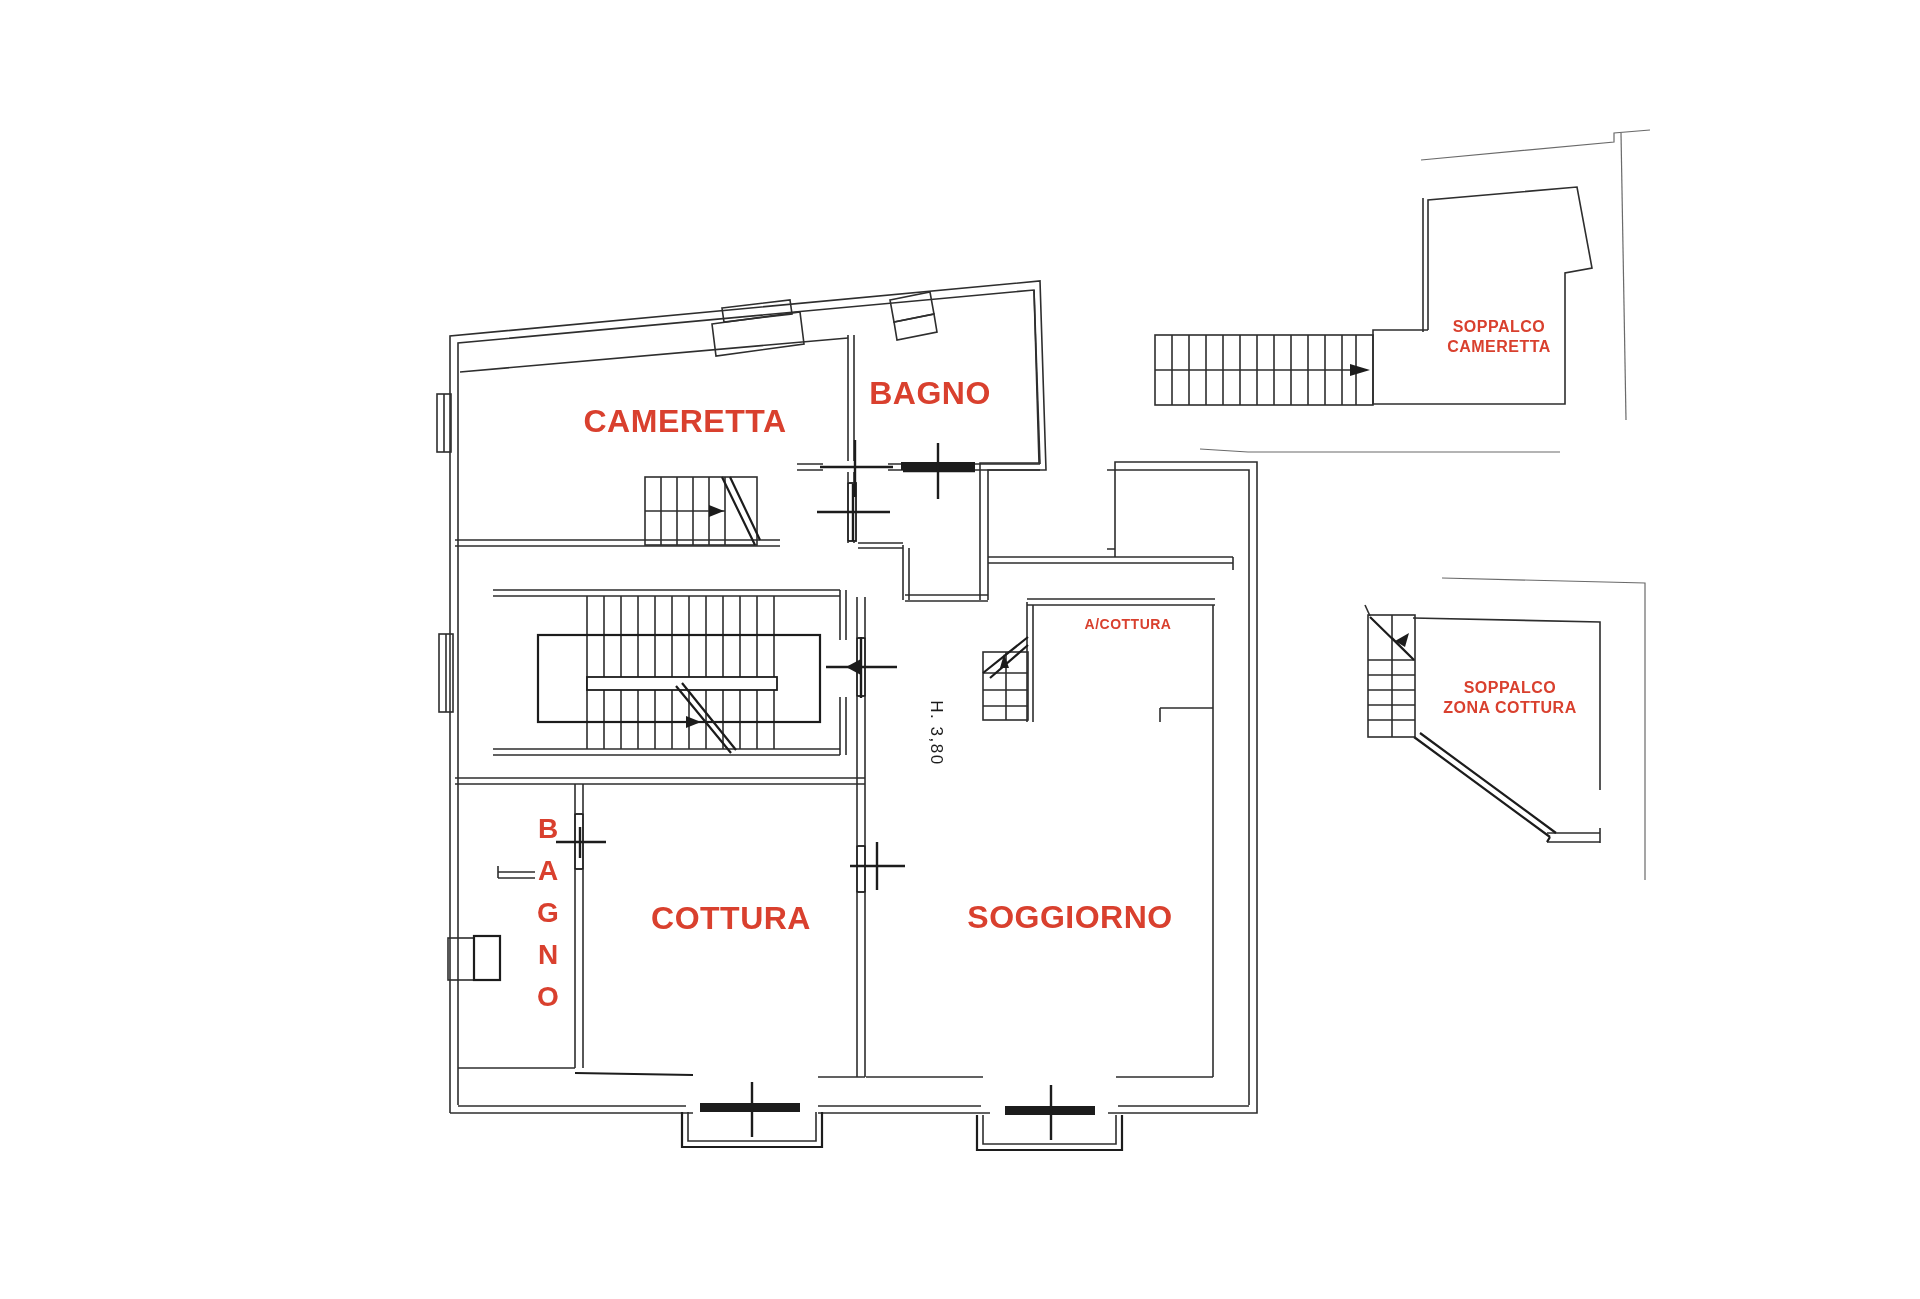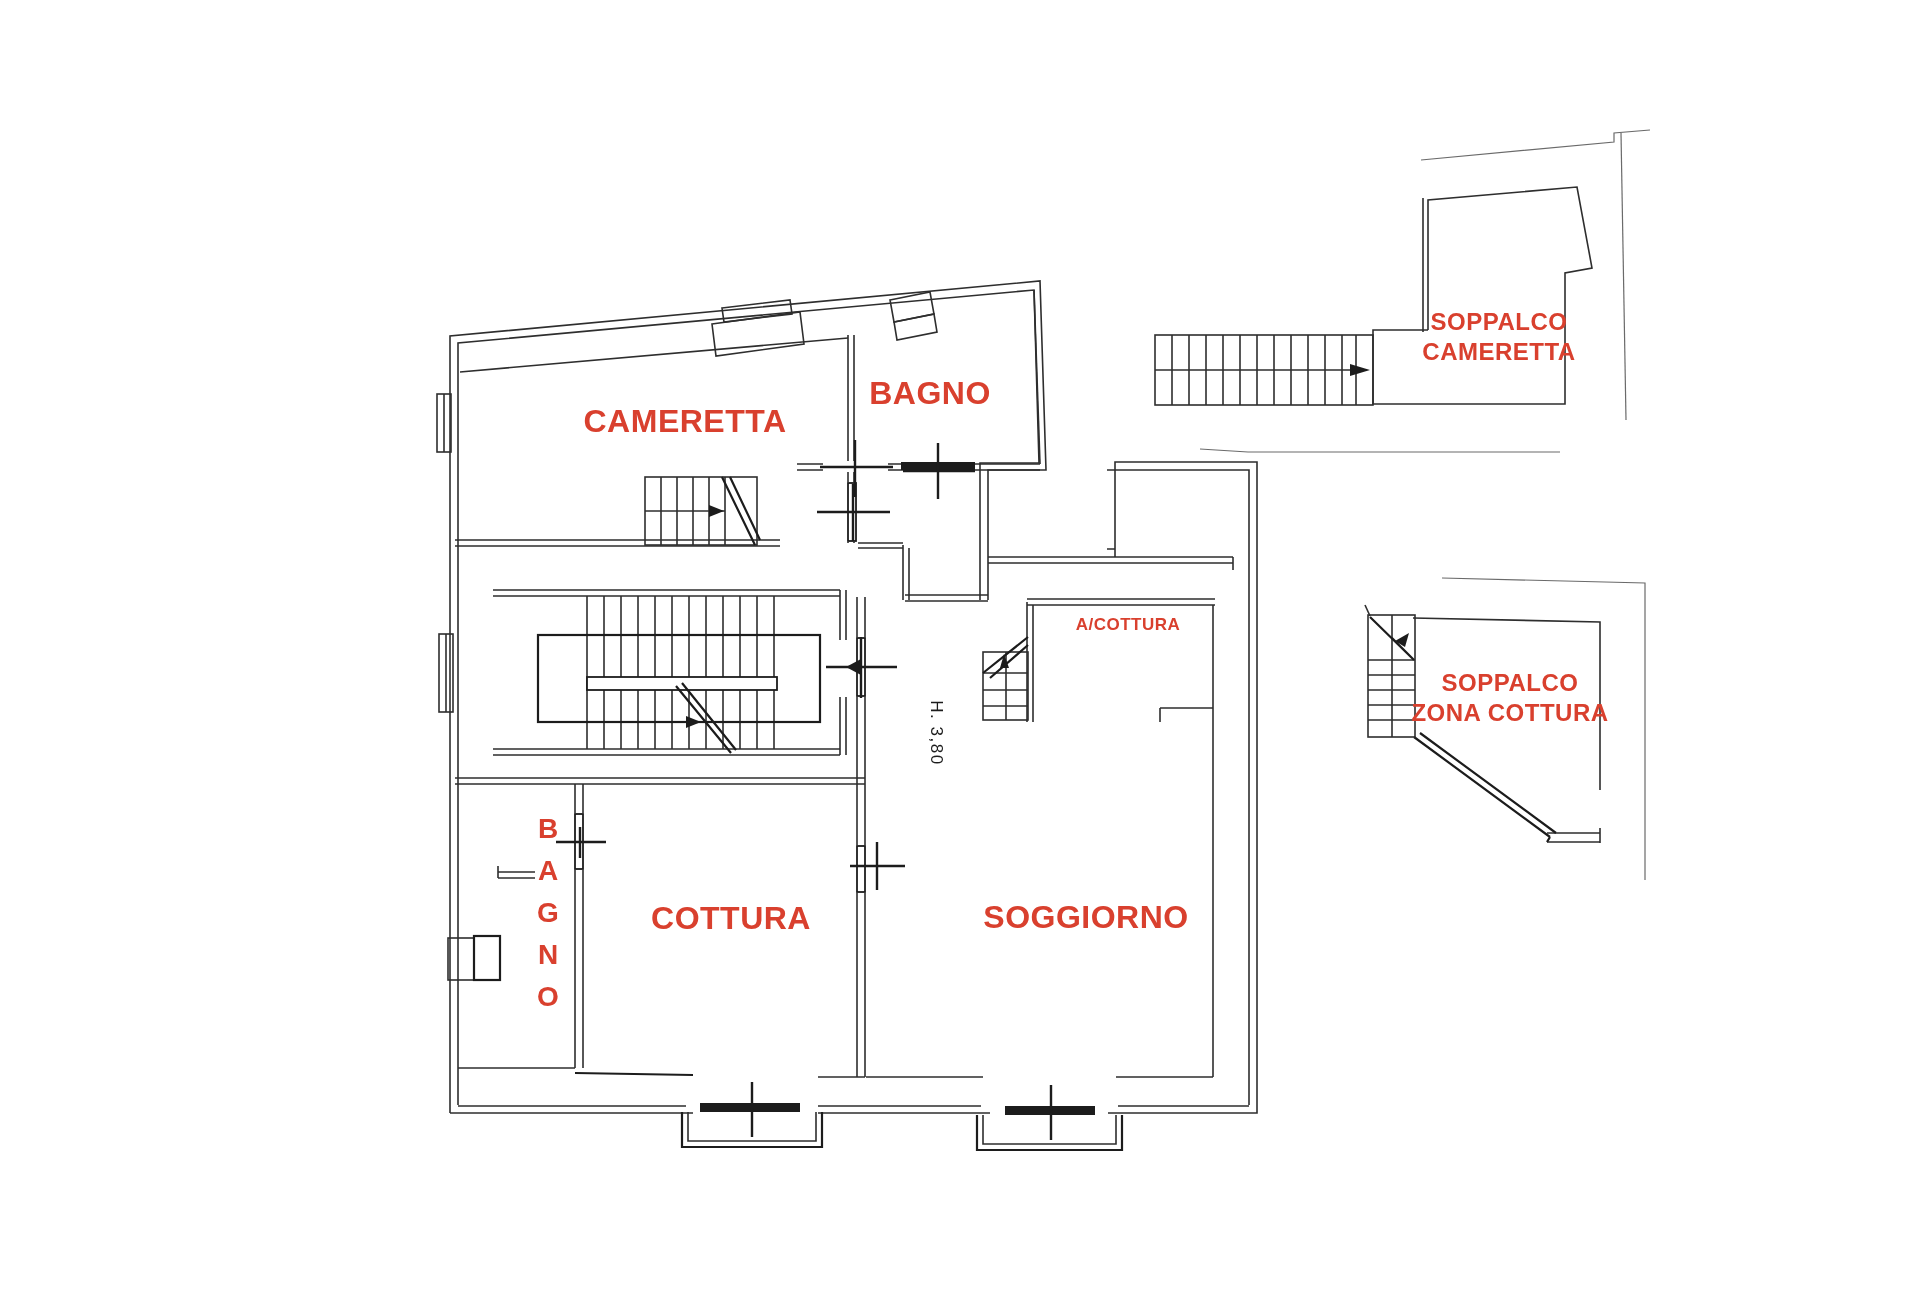--- a/index.html
+++ b/index.html
@@ -7,22 +7,22 @@
     position:relative;width:1920px;height:1299px;background:#fff;overflow:hidden;
     font-family:"Liberation Sans", sans-serif;
   }
   .stage svg{position:absolute;left:0;top:0;}
   .lbl{
     position:absolute;transform:translate(-50%,-50%);
     font-weight:bold;color:var(--label-red,#d9402e);
     white-space:nowrap;letter-spacing:.5px;line-height:1.25;text-align:center;
   }
   .lbl.big{font-size:32px;}
-  .lbl.med{font-size:17px;}
-  .lbl.small{font-size:24px;}
+  .lbl.med{font-size:14px;}
+  .lbl.small{font-size:16px;}
   .lbl.vert{
     writing-mode:vertical-rl;text-orientation:upright;
     letter-spacing:11px;font-size:28px;white-space:pre;
   }
   .lbl.dim{
     color:var(--line-dark,#222);font-weight:normal;font-size:17px;
     transform:translate(-50%,-50%) rotate(90deg);letter-spacing:1.5px;
   }
   
   .w{stroke:var(--line-mid,#2e2e2e);stroke-width:1.6;fill:none;}
@@ -200,21 +200,21 @@
   </svg>
 
   <div class="lbl big" style="left:685px;  top:421px;">CAMERETTA</div>
 
   <div class="lbl big" style="left:930px;  top:393px;">BAGNO</div>
 
   <div class="lbl med" style="left:1128px; top:625px;">A/COTTURA</div>
 
   <div class="lbl big" style="left:731px;  top:918px;">COTTURA</div>
 
-  <div class="lbl big" style="left:1070px; top:917px;margin-left:16px;">SOGGIORNO</div>
+  <div class="lbl big" style="left:1070px; top:917px;">SOGGIORNO</div>
 
   <div class="lbl vert" style="left:548px;  top:918px;">BAGNO</div>
 
   <div class="lbl dim" style="left:936px;  top:733px;">H. 3,80</div>
 
   <div class="lbl small" style="left:1499px; top:337px;">
     <div>SOPPALCO</div>
     <div>CAMERETTA</div>
   </div>
 

